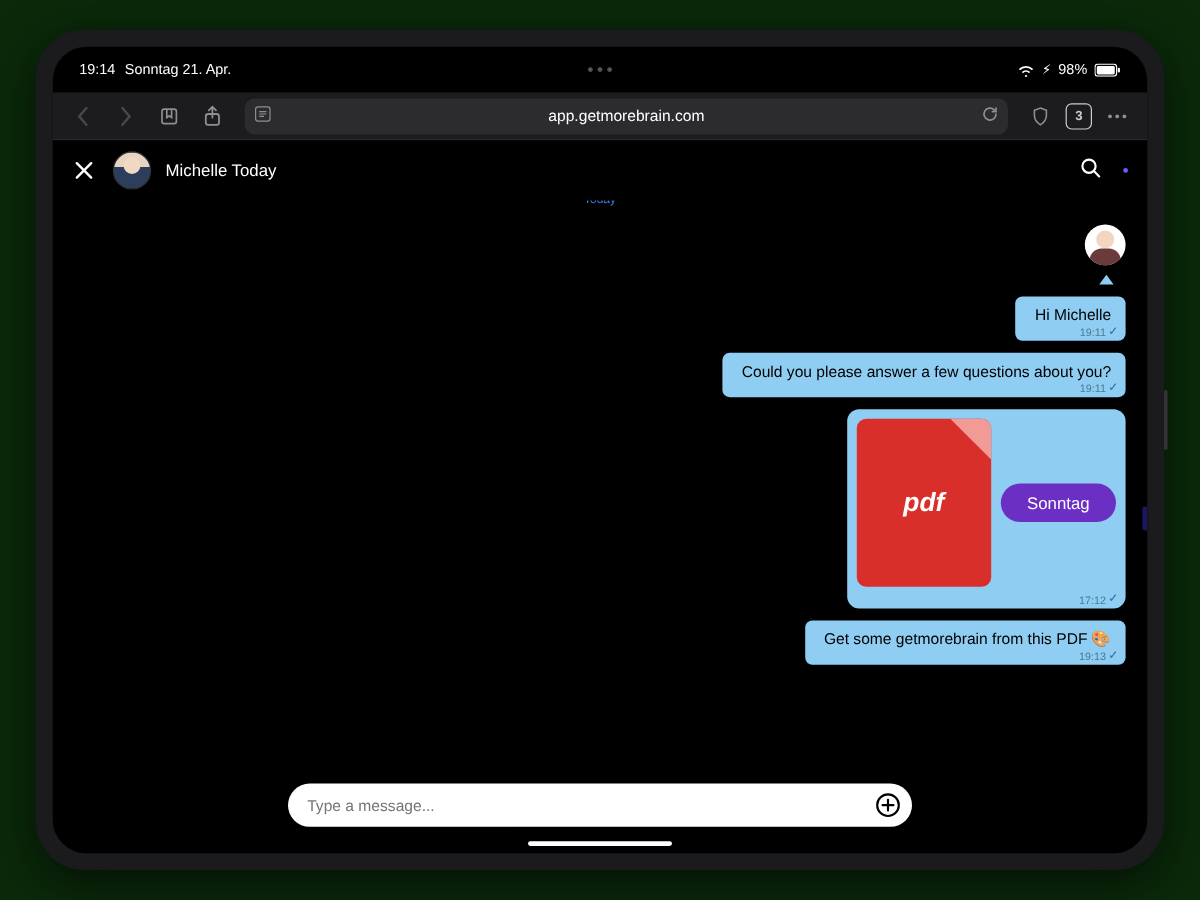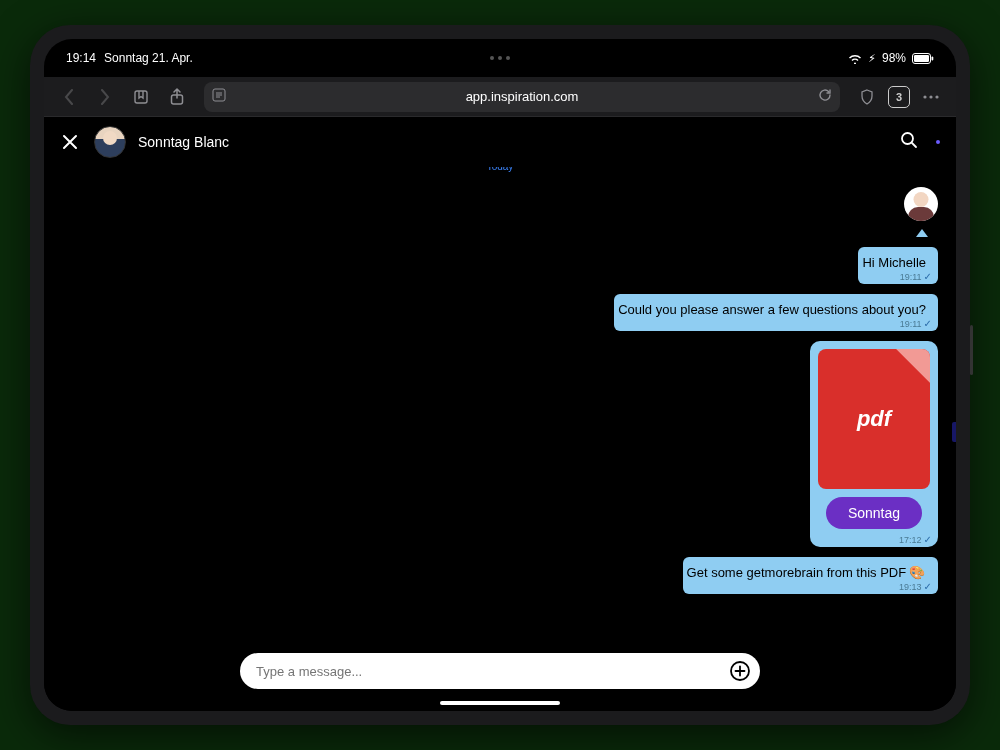--- a/index.html
+++ b/index.html
@@ -158,21 +158,21 @@
     width:0;height:0;
     border-left:6px solid transparent;
     border-right:6px solid transparent;
     border-bottom:8px solid #8fcdf2;
     margin-right:10px;
     margin-top:-4px;
   }
   .bubble {
     background:#8fcdf2;
     color:#000;
-    padding: 8px 12px 14px 4px;
+    padding: 8px 12px 14px 16px;
     border-radius:6px;
     font-size:13px;
     position:relative;
     max-width: 520px;
   }
   .timestamp {
     position:absolute;
     right:6px;
     bottom:2px;
     font-size:9px;
@@ -180,21 +180,21 @@
     display:flex;
     align-items:flex-end;
     gap:2px;
   }
   .check { color:#2a6aa8; font-size:10px;}
   .attach-bubble {
     background:#8fcdf2;
     border-radius:10px;
     padding:8px;
     display:flex;
-    flex-direction:column;
+    flex-direction:row;
     align-items:center;
     gap:8px;
     position:relative;
   }
   .pdf-card {
     width:112px; height:140px;
     background:#d92f2b;
     border-radius:8px;
     position:relative;
     display:flex;
@@ -334,21 +334,21 @@
       </div>
       <div class="address-bar">
         <span class="reader-icon">
           <svg width="14" height="14" viewBox="0 0 14 14">
               <rect x="1" y="1" width="12" height="12" rx="2" stroke="currentColor" fill="none"></rect>
               <line x1="4" y1="5" x2="10" y2="5" stroke="currentColor"></line>
               <line x1="4" y1="7" x2="10" y2="7" stroke="currentColor"></line>
               <line x1="4" y1="9" x2="8" y2="9" stroke="currentColor"></line>
             </svg>
         </span>
-        <span>app.inspiration.com</span>
+        <span>app.getmorebrain.com</span>
         <span class="reload-icon">
           <svg width="14" height="14" viewBox="0 0 14 14">
               <path d="M12 7a5 5 0 11-1.5-3.5M12 2v3h-3" stroke="currentColor" fill="none" stroke-width="1.4" stroke-linecap="round"></path>
             </svg>
         </span>
       </div>
       <div class="tb-btn">
         <svg width="14" height="16" viewBox="0 0 14 16">
             <path d="M7 1l5 2v4c0 4-2.5 6.5-5 8-2.5-1.5-5-4-5-8V3z" stroke="currentColor" fill="none" stroke-width="1.3"></path>
           </svg>
@@ -368,21 +368,21 @@
     <div class="app">
       <div class="side-indicator"></div>
 
       <div class="app-header">
         <div class="close-btn">
           <svg width="16" height="16" viewBox="0 0 16 16">
               <path d="M2 2l12 12M14 2L2 14" stroke="#fff" stroke-width="2" stroke-linecap="round"></path>
             </svg>
         </div>
         <div class="avatar-sm"></div>
-        <div class="contact-name">Sonntag Blanc</div>
+        <div class="contact-name">Michelle Today</div>
         <div class="app-header-right">
           <div class="search-btn">
             <svg width="18" height="18" viewBox="0 0 18 18">
                 <circle cx="7.5" cy="7.5" r="5.5" stroke="#fff" fill="none" stroke-width="1.8"></circle>
                 <line x1="12" y1="12" x2="16" y2="16" stroke="#fff" stroke-width="1.8" stroke-linecap="round"></line>
               </svg>
           </div>
           <div class="presence-dot"></div>
         </div>
       </div>

